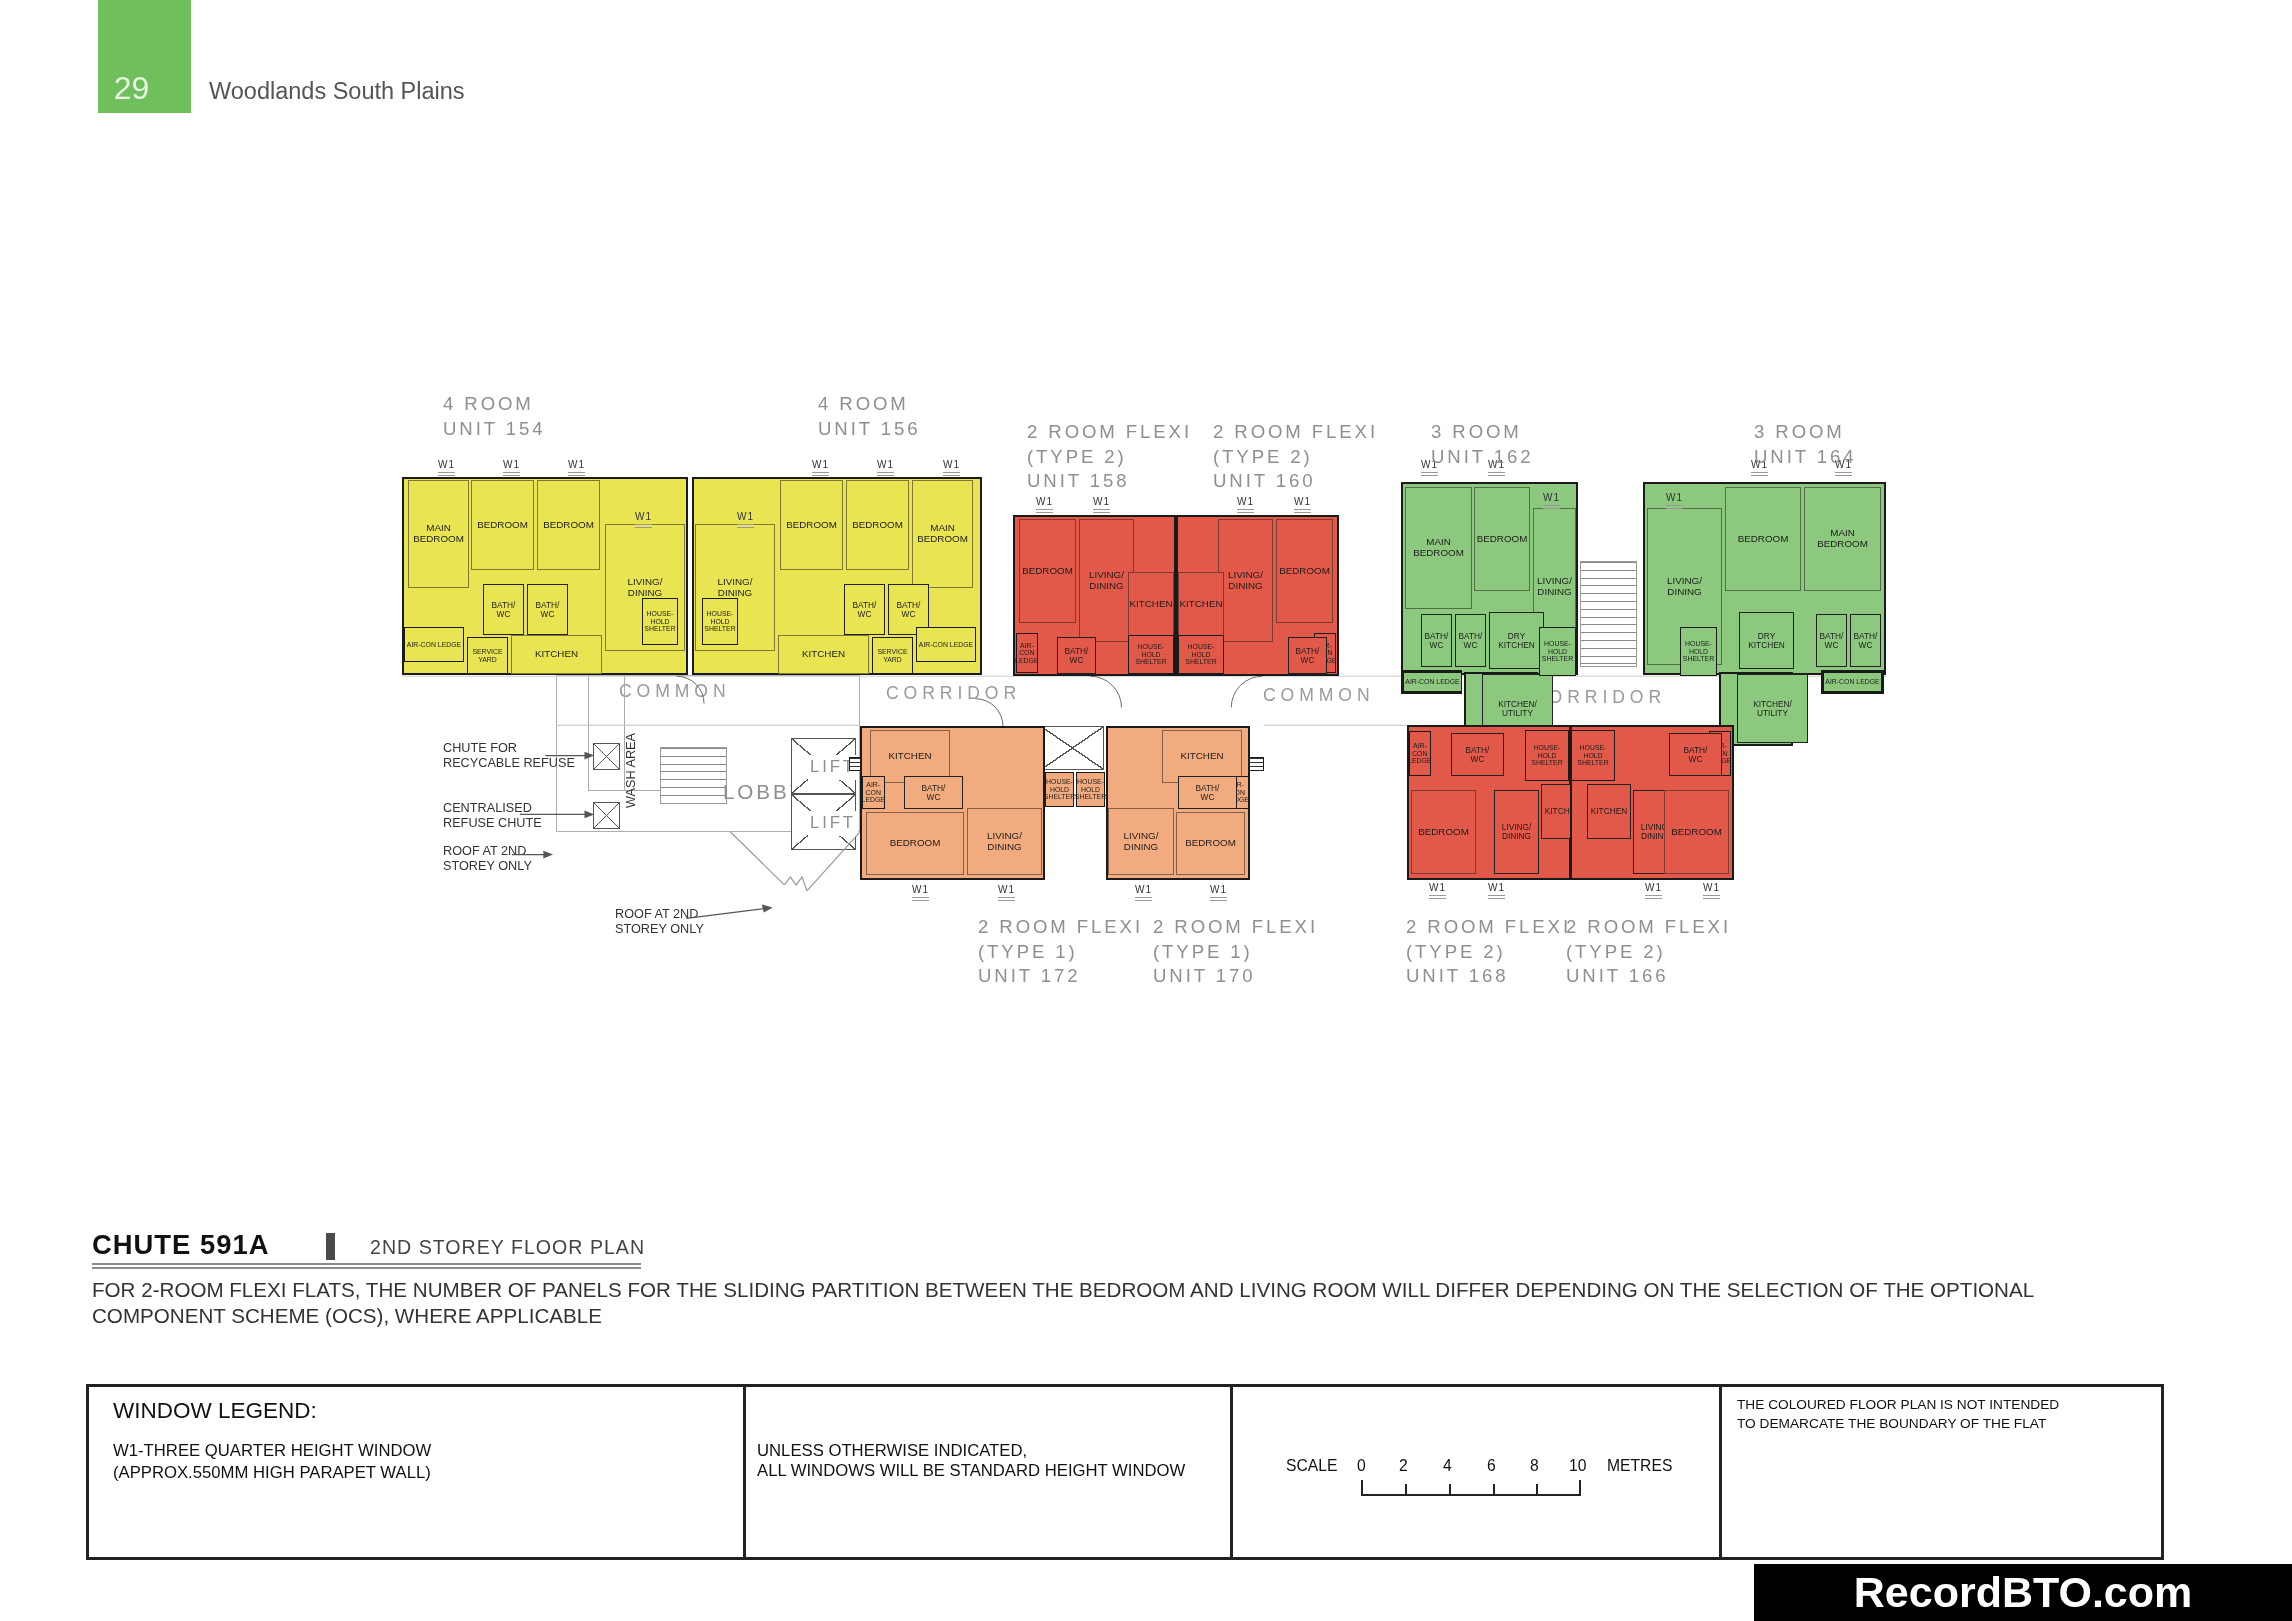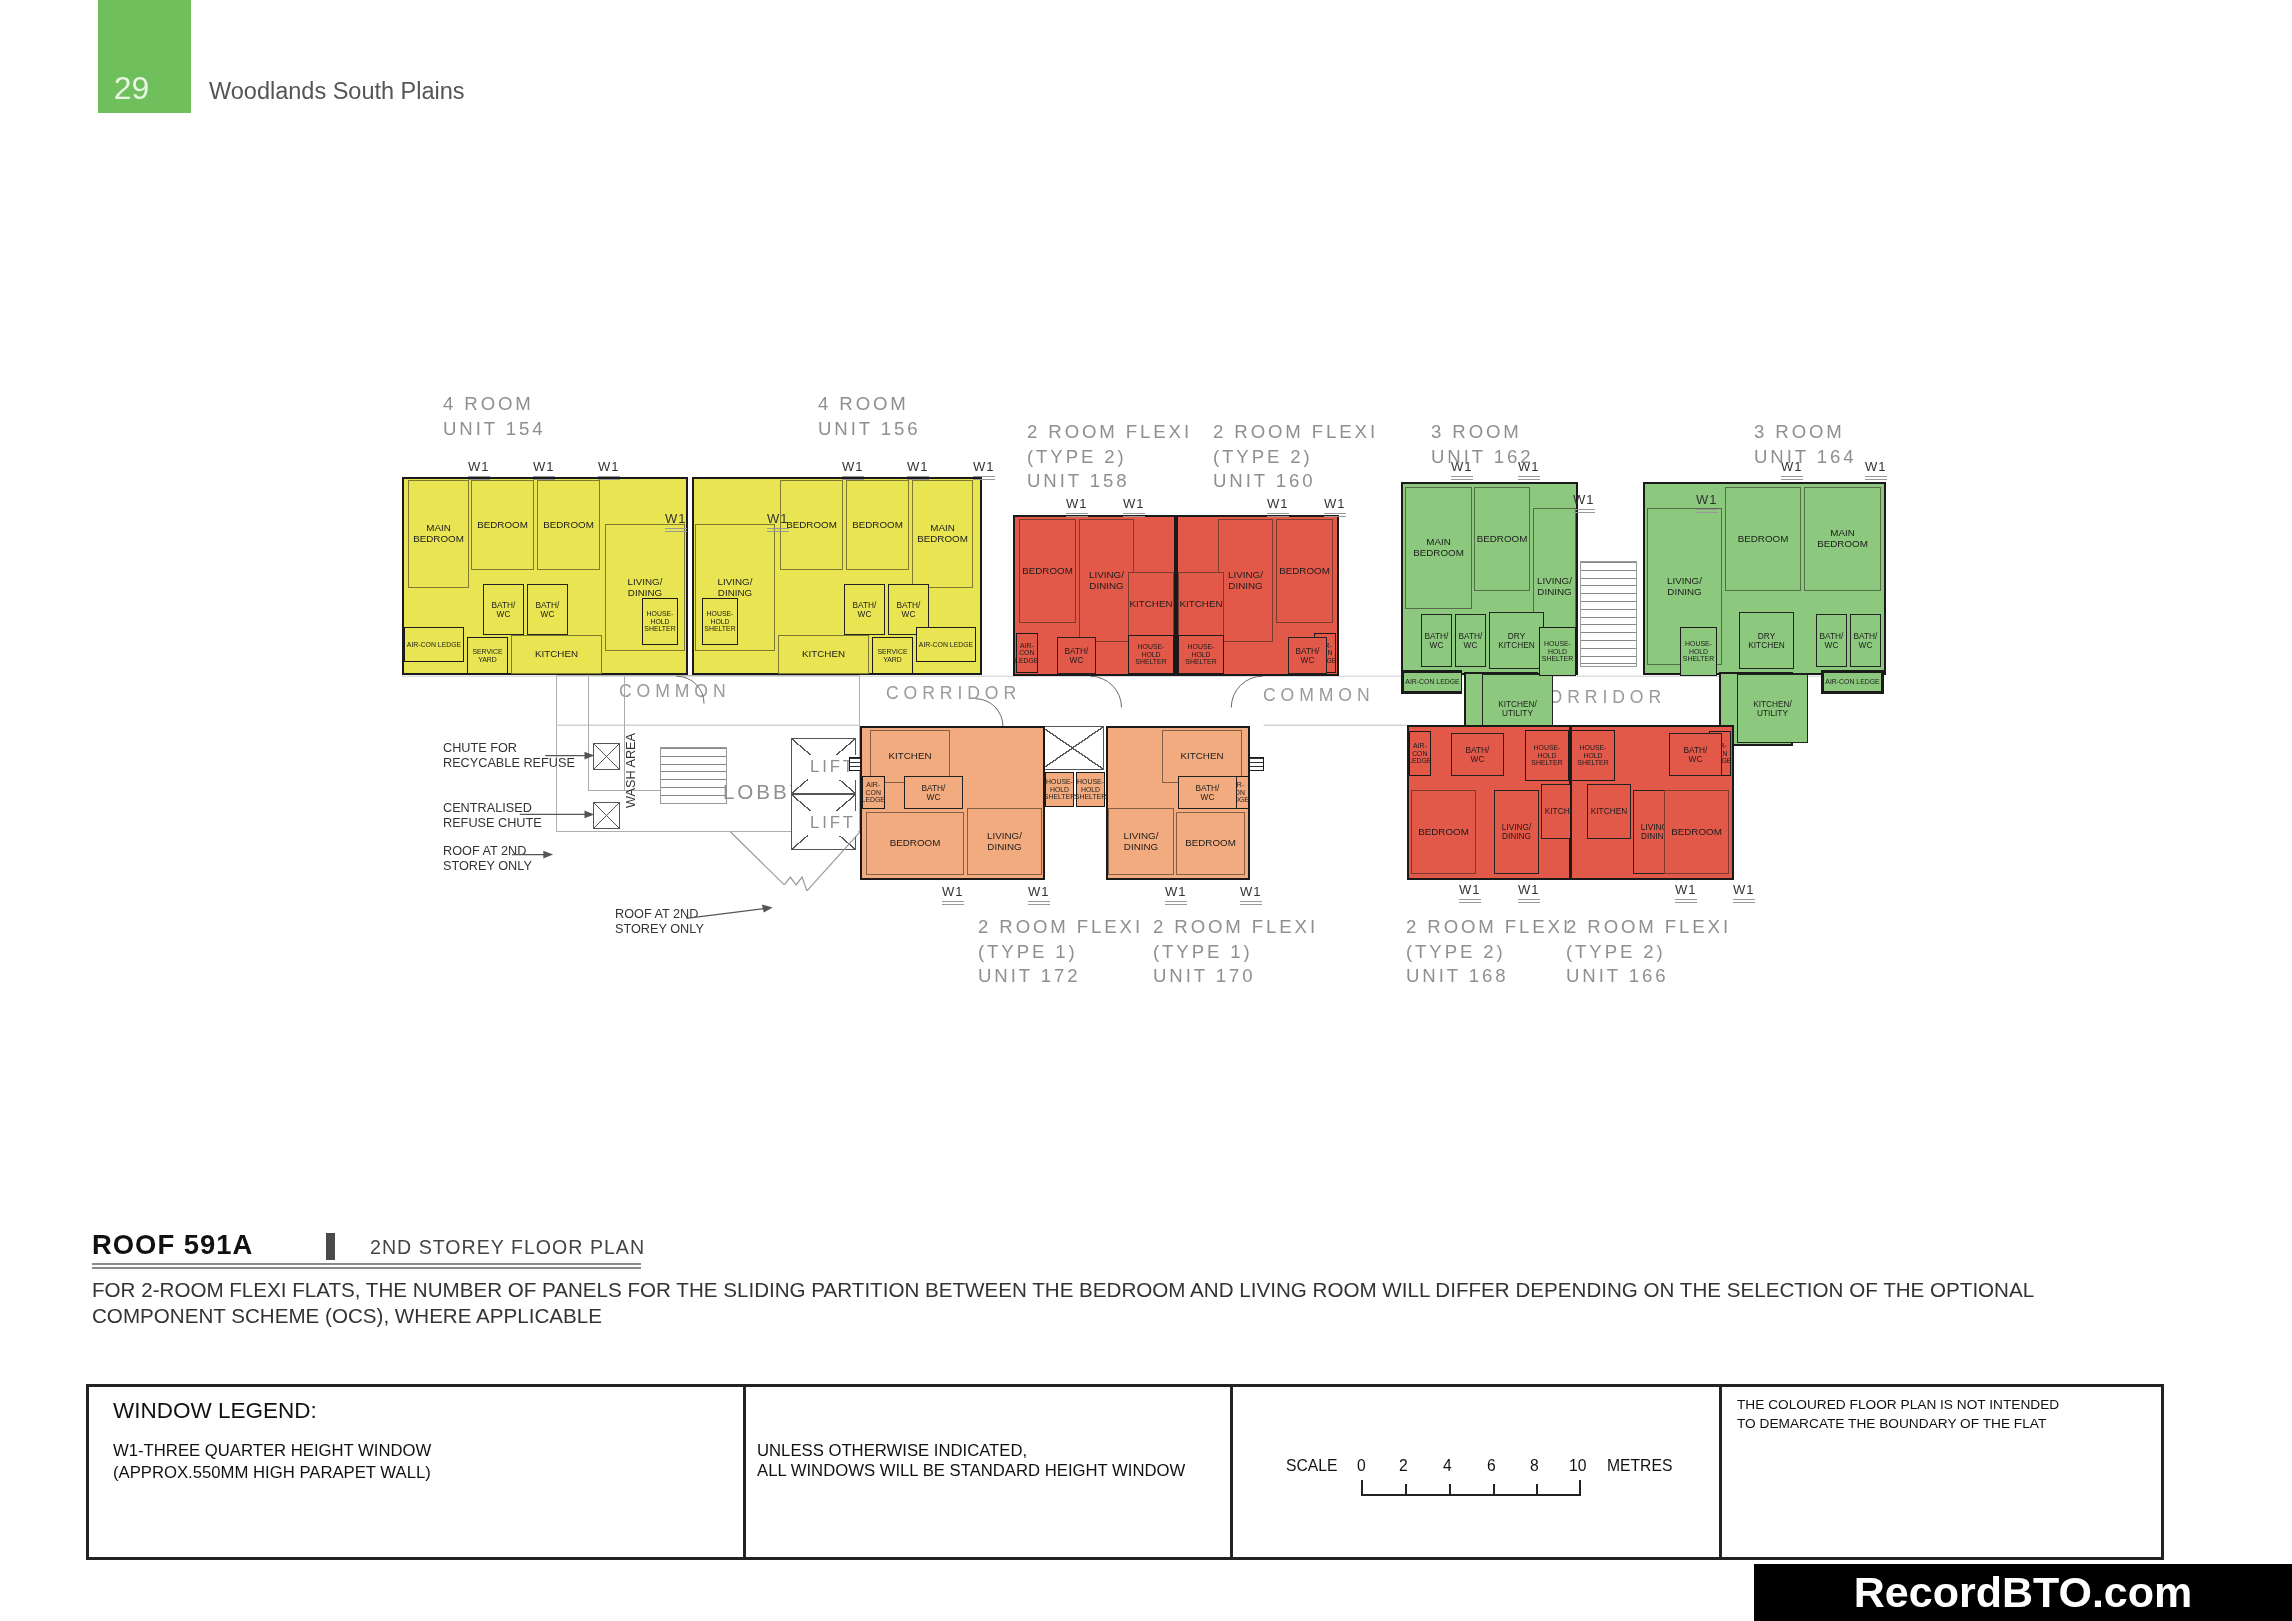--- a/index.html
+++ b/index.html
@@ -18,21 +18,21 @@
   .cad{color:#8f8f8f;font-size:18.6px;letter-spacing:2.9px;line-height:24.5px;}
   .corr{color:#9a9a9a;font-size:17.6px;letter-spacing:4.9px;}
 
   
   .unit-piece{border:2.9px solid #1a1a1a;box-sizing:border-box;}
   .room{box-sizing:border-box;border:1px solid rgba(40,35,25,.55);
         display:flex;align-items:center;justify-content:center;text-align:center;
         font-size:9.8px;line-height:10.8px;color:#1c1c1c;}
   .room.sm{font-size:8.3px;line-height:8.8px;border:1.5px solid #222;margin-left:16px;}
   .room.xs{font-size:6.9px;line-height:7.4px;border:1.5px solid #1a1a1a;padding:0;}
-  .w1{font-size:13px;color:#333;letter-spacing:1px;margin-left:30px;}
+  .w1{font-size:10px;color:#333;letter-spacing:1px;}
   .w1::after{content:"";display:block;height:2px;border-top:1px solid #999;border-bottom:1px solid #999;margin-top:2px;}
 
   
   .ann{font-size:12.7px;line-height:15px;color:#333;}
   .vert{transform:rotate(-90deg);transform-origin:center;}
 
   
   .thin{border:1px solid #b0b0b0;box-sizing:border-box;}
   .xbox{background:
       linear-gradient(to top right, transparent calc(50% - 0.7px), #555 calc(50% - 0.7px), #555 calc(50% + 0.7px), transparent calc(50% + 0.7px)),
@@ -354,21 +354,21 @@
       <div class="room pre sm" style="position: absolute; left: 1617px; top: 790px; width: 45px; height: 84px; background: rgb(226, 89, 74);">LIVING/
 DINING</div>
       <div class="room pre " style="position: absolute; left: 1664px; top: 790px; width: 65px; height: 84px; background: rgb(226, 89, 74);">BEDROOM</div>
       <div class="w1" style="position: absolute; left: 1645px; top: 882px;">W1</div>
       <div class="w1" style="position: absolute; left: 1703px; top: 882px;">W1</div>
       <div class="cad pre" style="position: absolute; left: 1566px; top: 915px;">2 ROOM FLEXI
 (TYPE 2)
 UNIT 166</div>
     </div>
 
-  <div class="abs block-title">ROOF  591A</div>
+  <div class="abs block-title">CHUTE  591A</div>
   <div class="abs sep-bar"></div>
   <div class="abs plan-title">2ND STOREY FLOOR PLAN</div>
   <div class="abs title-rule"></div>
   <div class="abs note pre">FOR 2-ROOM FLEXI FLATS, THE NUMBER OF PANELS FOR THE SLIDING PARTITION BETWEEN THE BEDROOM AND LIVING ROOM WILL DIFFER DEPENDING ON THE SELECTION OF THE OPTIONAL
 COMPONENT SCHEME (OCS), WHERE APPLICABLE</div>
 
   <div class="abs legend"></div>
   <div class="abs lg-div" style="left:743px;"></div>
   <div class="abs lg-div" style="left:1230px;"></div>
   <div class="abs lg-div" style="left:1719px;"></div>

